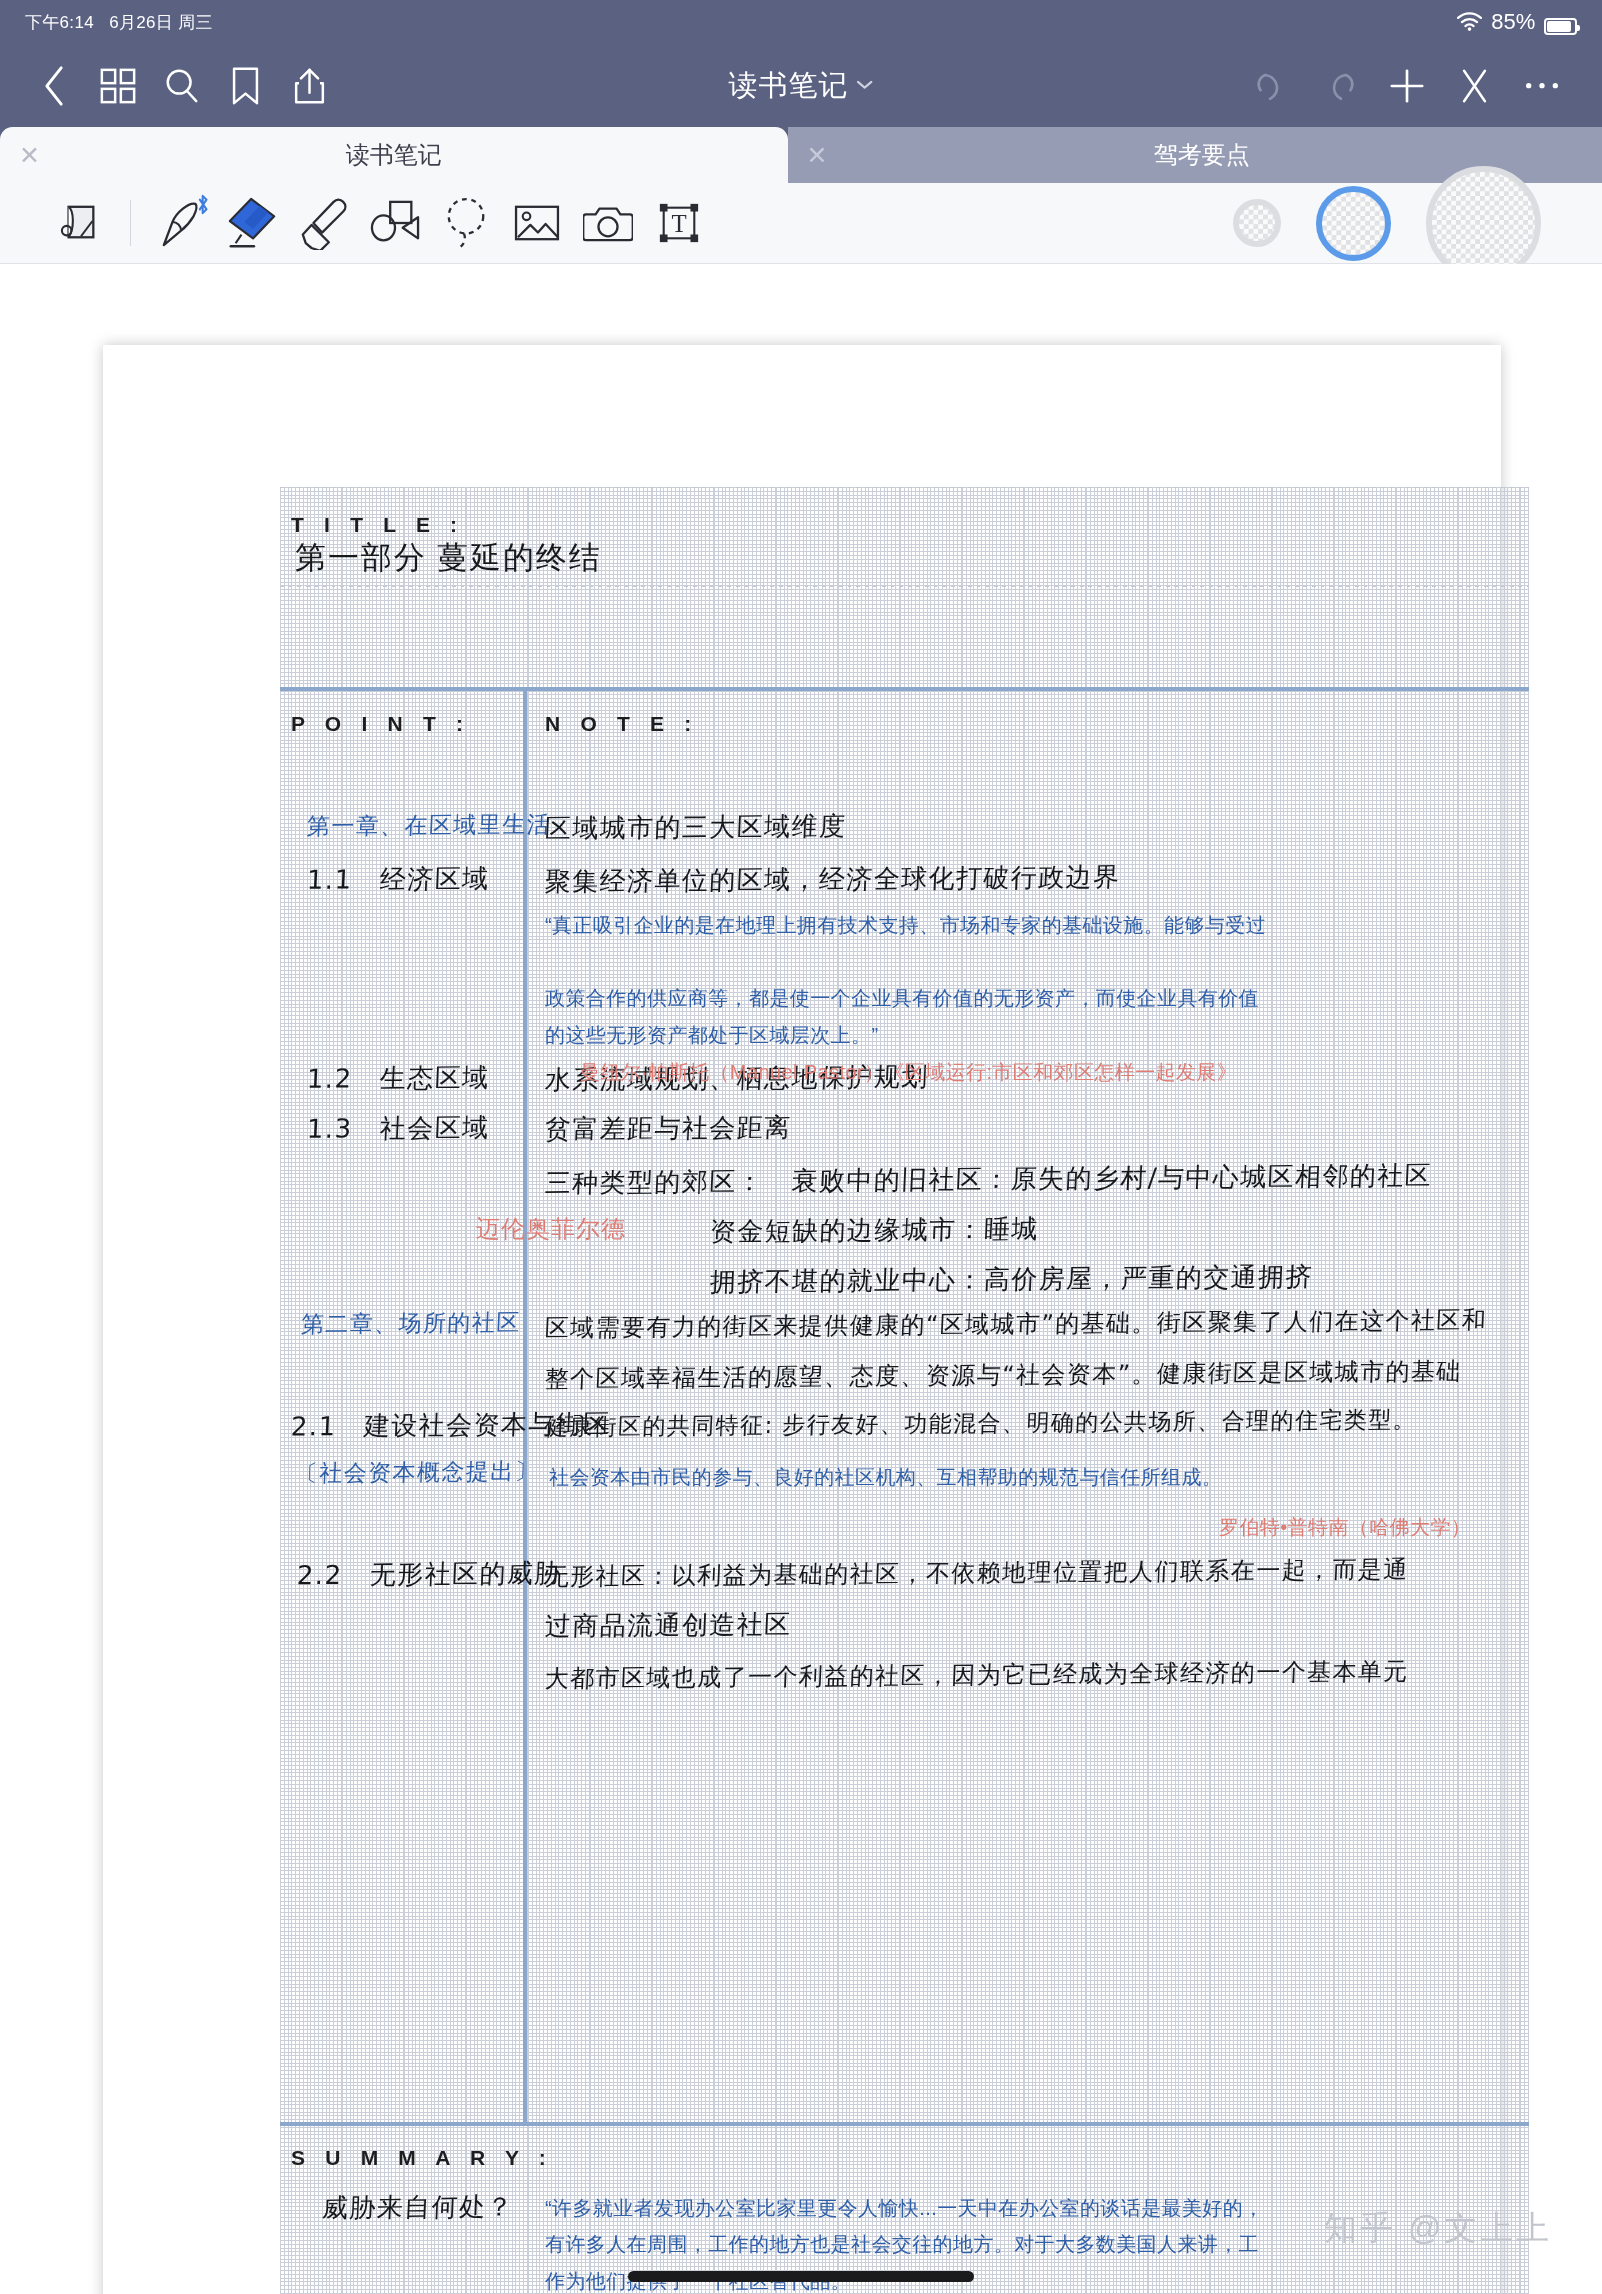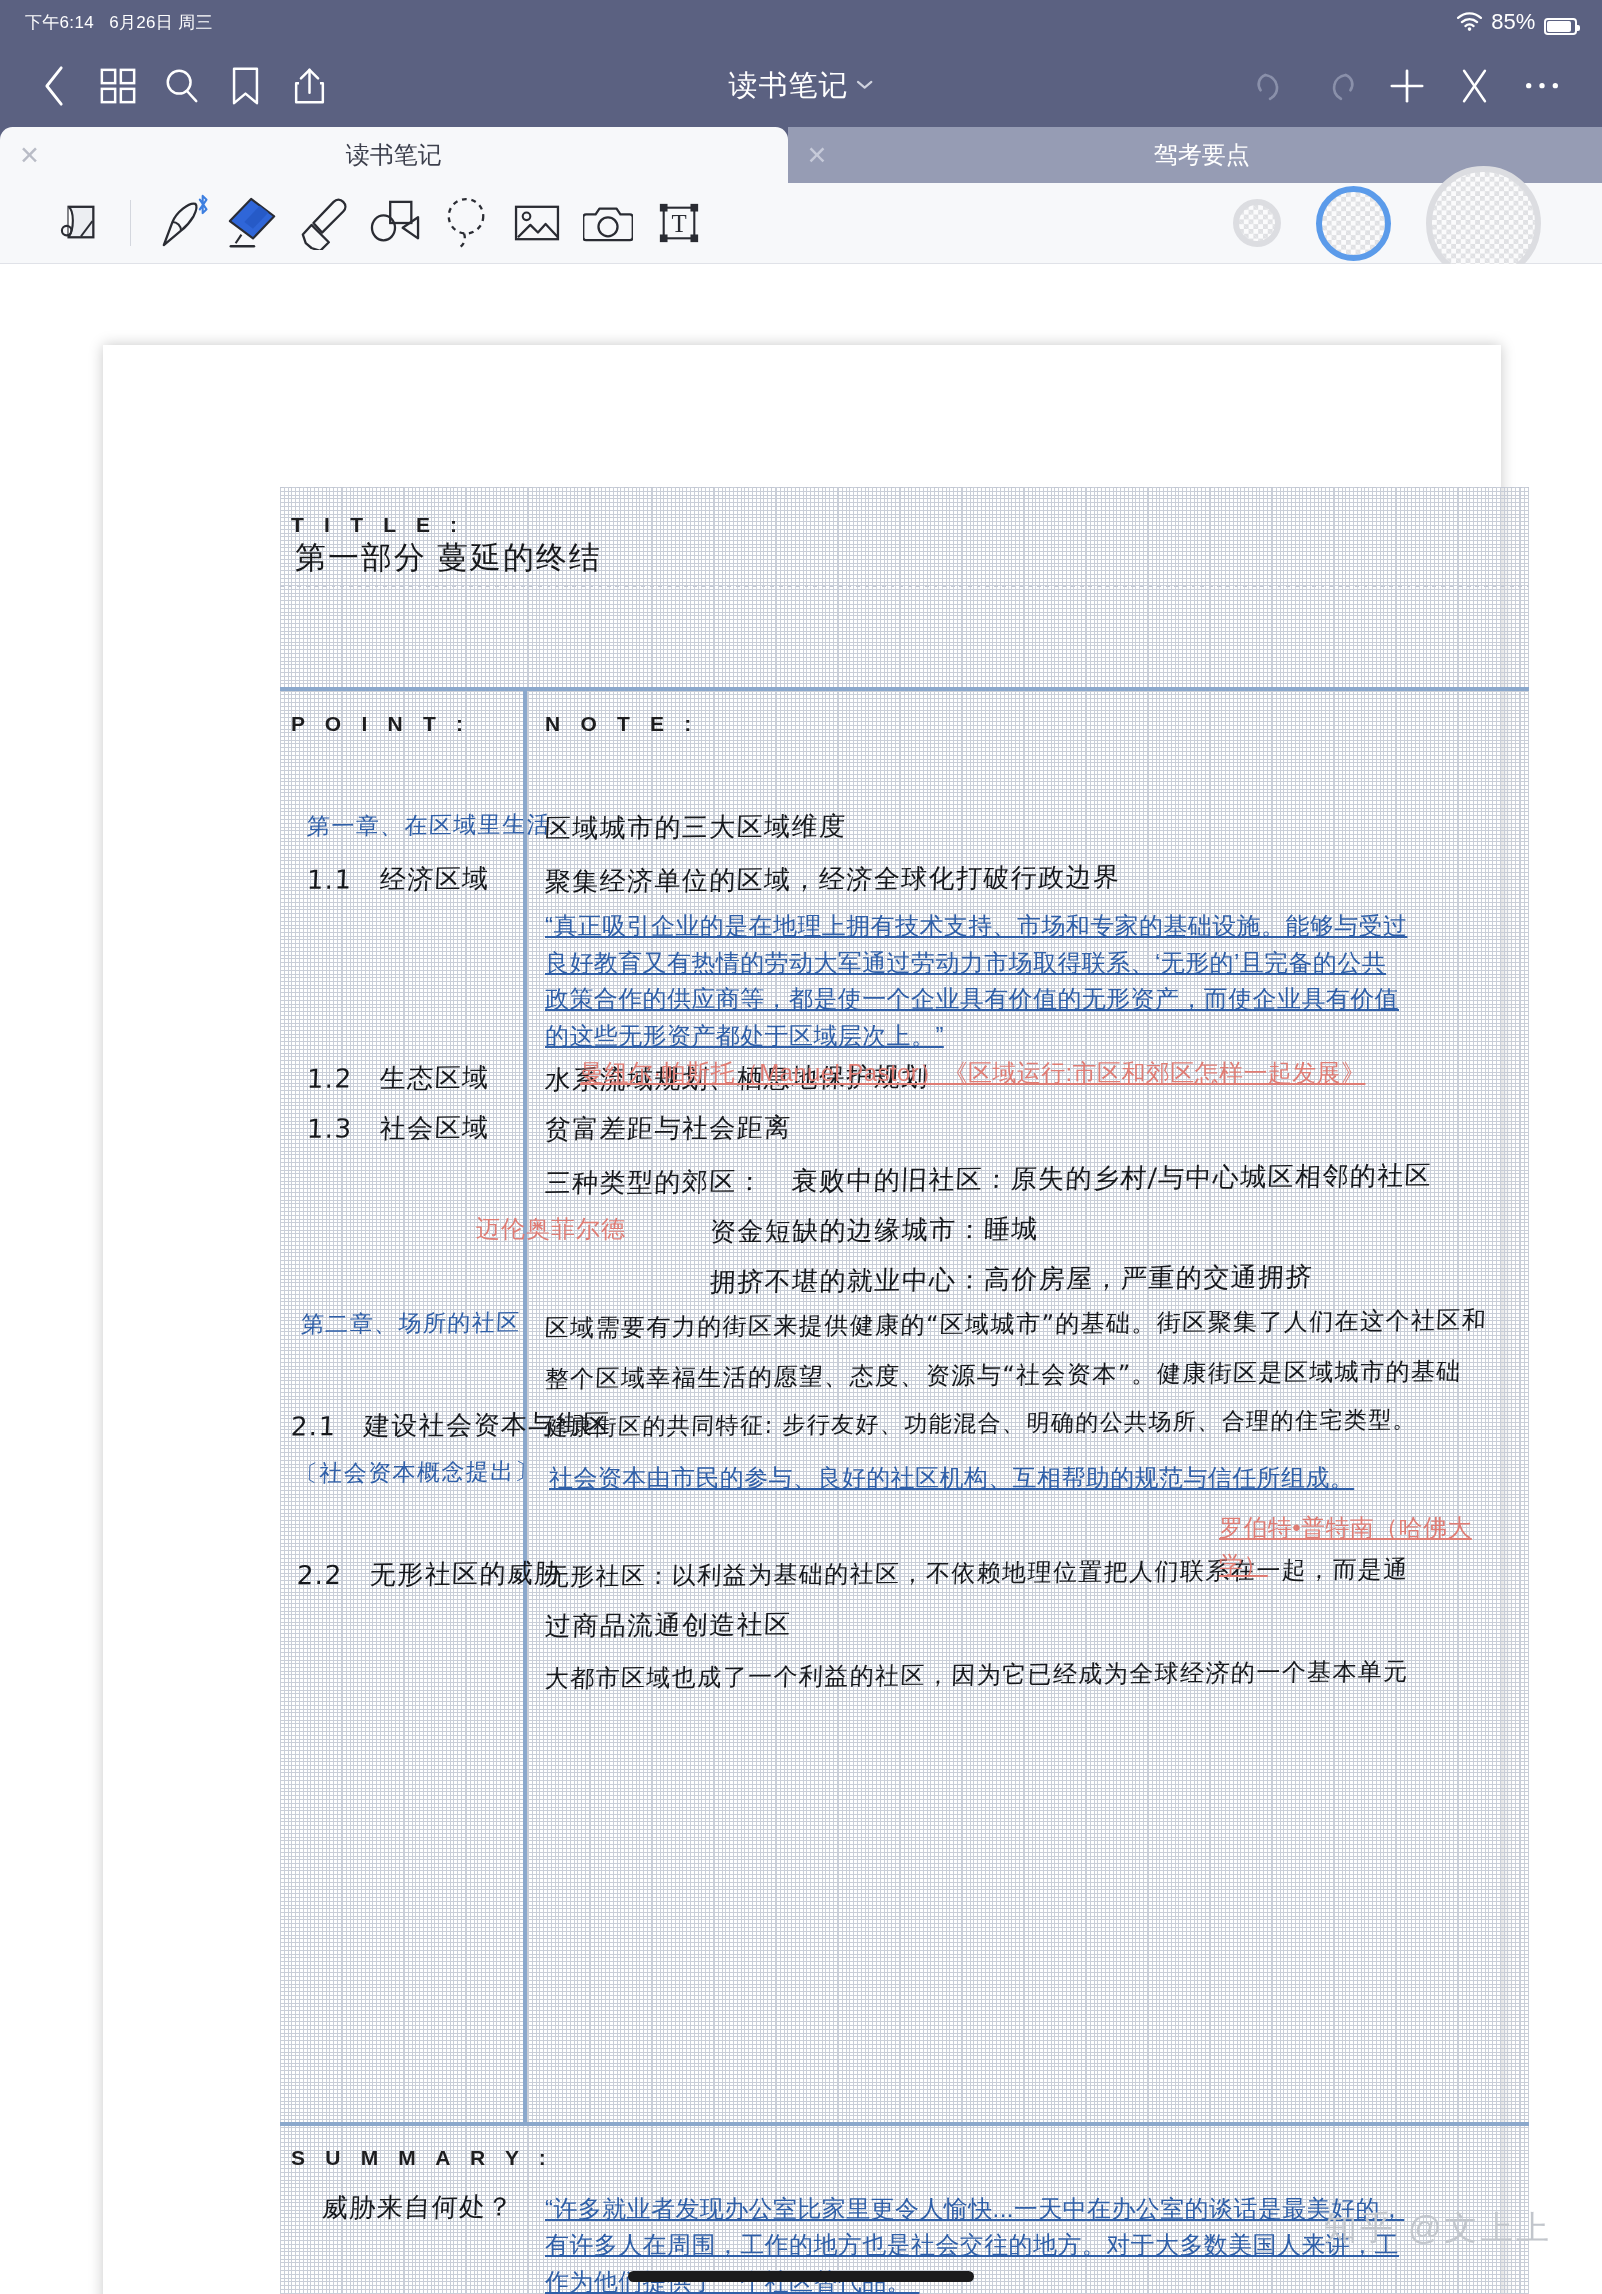--- a/index.html
+++ b/index.html
@@ -110,21 +110,21 @@
 
   .rule-blue { position: absolute; background: #8ba8cc; }
 
   
   .lbl {
     position:absolute; font-family:"Liberation Sans", sans-serif;
     font-weight: 700; color:#1d1d1f; letter-spacing: 7.2px; font-size: 21px;
   }
   .typed {
     position:absolute; font-family:"Liberation Sans","DejaVu Sans", sans-serif;
-    color:#2f5fa8; font-size: 24px; line-height: 37px; letter-spacing: 0.4px; text-decoration: underline;
+    color:#2f5fa8; font-size: 20px; line-height: 37px; letter-spacing: 0.4px;
   }
   .typed.red { color:#df7c74; }
   .hand {
     position:absolute; font-family:"DejaVu Sans", sans-serif;
     color:#16181c; font-size: 26px; letter-spacing: 1.4px;
     transform: skewX(-3deg) rotate(-0.5deg); white-space: nowrap;
   }
   .hand.blue { color:#2f5fa8; font-size: 23px; }
   .hand.title-big { color:#17181b; font-family:"Liberation Sans",sans-serif; font-size:31px; letter-spacing:1.9px; transform:none; font-weight:400; }
   .hand.red { color:#df7c74; font-family:"Liberation Sans",sans-serif; transform:none; font-size:24px; letter-spacing:1px; }
@@ -381,21 +381,20 @@
     <div class="hand" style="left:607px;top:868px;">资金短缺的边缘城市：睡城</div>
     <div class="hand" style="left:607px;top:917px;">拥挤不堪的就业中心：高价房屋，严重的交通拥挤</div>
     <div class="hand" style="left:442px;top:963px; font-size:24px;">区域需要有力的街区来提供健康的“区域城市”的基础。街区聚集了人们在这个社区和</div>
     <div class="hand" style="left:442px;top:1014px; font-size:24px;">整个区域幸福生活的愿望、态度、资源与“社会资本”。健康街区是区域城市的基础</div>
     <div class="hand" style="left:442px;top:1063px; font-size:23px;">健康街区的共同特征: 步行友好、功能混合、明确的公共场所、合理的住宅类型。</div>
     <div class="hand" style="left:442px;top:1212px; font-size:24px;">无形社区：以利益为基础的社区，不依赖地理位置把人们联系在一起，而是通</div>
     <div class="hand" style="left:442px;top:1263px;">过商品流通创造社区</div>
     <div class="hand" style="left:442px;top:1314px; font-size:24px;">大都市区域也成了一个利益的社区，因为它已经成为全球经济的一个基本单元</div>
 
     <div class="typed" style="left:442px;top:562px;">“真正吸引企业的是在地理上拥有技术支持、市场和专家的基础设施。能够与受过</div>
-    <div class="typed" style="left:442px;top:599px;">良好教育又有热情的劳动大军通过劳动力市场取得联系、‘无形的’且完备的公共</div>
     <div class="typed" style="left:442px;top:635px;">政策合作的供应商等，都是使一个企业具有价值的无形资产，而使企业具有价值</div>
     <div class="typed" style="left:442px;top:672px;">的这些无形资产都处于区域层次上。”</div>
     <div class="typed red" style="top: 709px; left: 477px; margin-top: 0px;">曼纽尔·帕斯托（Manuel Pastor）《区域运行:市区和郊区怎样一起发展》</div>
 
     <div class="typed" style="left:446px;top:1114px;">社会资本由市民的参与、良好的社区机构、互相帮助的规范与信任所组成。</div>
     <div class="typed red" style="left:1116px;top:1164px;">罗伯特•普特南（哈佛大学）</div>
 
     <div class="typed" style="left:442px;top:1881px;">有许多人在周围，工作的地方也是社会交往的地方。对于大多数美国人来讲，工</div>
     <div class="typed" style="left:442px;top:1845px;">“许多就业者发现办公室比家里更令人愉快...一天中在办公室的谈话是最美好的，</div>
     <div class="typed" style="left:442px;top:1918px;">作为他们提供了一个社区替代品。”</div>

